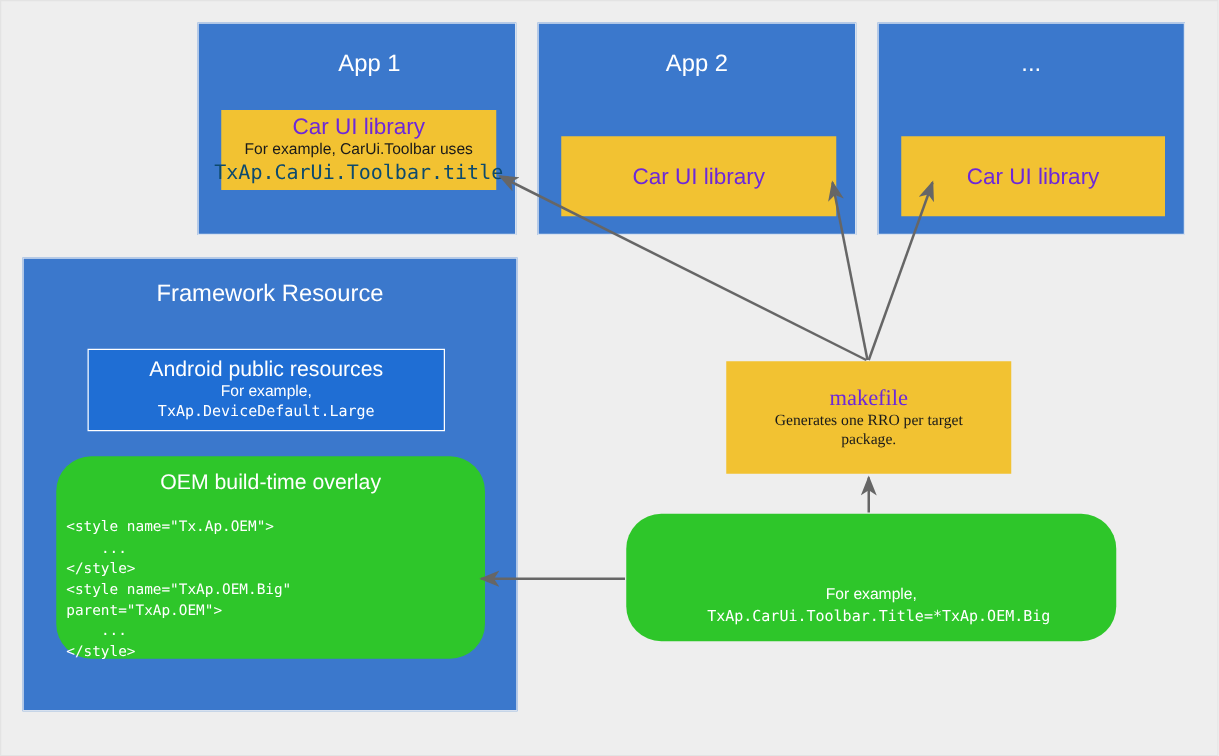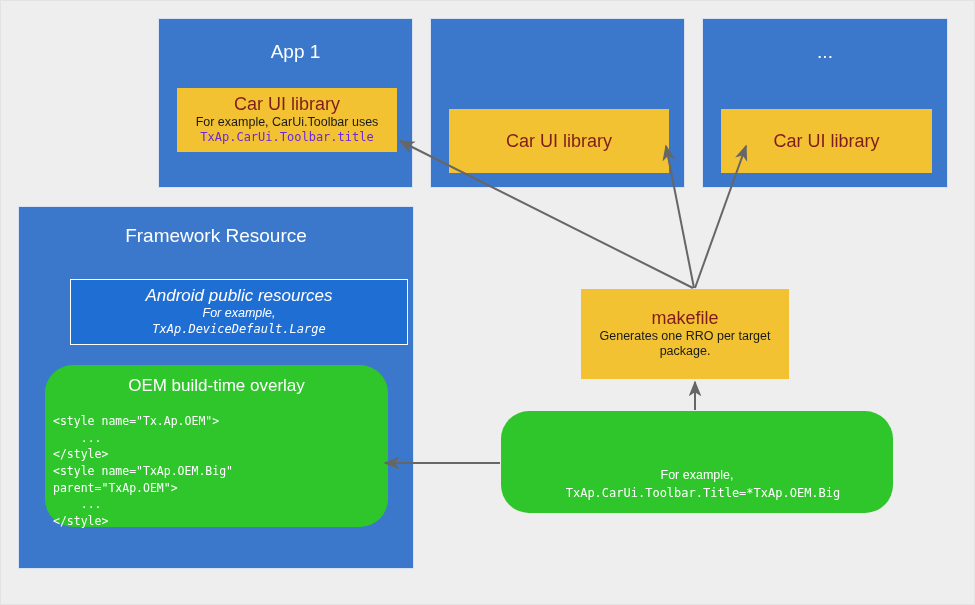--- a/index.html
+++ b/index.html
@@ -36,41 +36,41 @@
     background: #2ec62a;
     border-radius: 28px;
   }
   .title-white {
     color: #ffffff;
     font-size: 19px;
     text-align: center;
     line-height: 1.15;
   }
   .title-dark {
-    color: #7f1d1d;
+    color: #6d28d9;
     font-size: 19px;
     text-align: center;
     line-height: 1.15;
   }
   .sub-dark {
     color: #1a1a1a;
     font-size: 12.5px;
     text-align: center;
     line-height: 1.25;
   }
   .sub-white {
     color: #ffffff;
     font-size: 12.5px;
     text-align: center;
     line-height: 1.25;
   }
   .mono-dark {
-    color: #6d28d9;
+    color: #0c4a6e;
     font-family: "DejaVu Sans Mono", "Liberation Mono", monospace;
-    font-size: 12px;
+    font-size: 16px;
     text-align: center;
     line-height: 1.3;
   }
   .mono-white {
     color: #ffffff;
     font-family: "DejaVu Sans Mono", "Liberation Mono", monospace;
     font-size: 12px;
     text-align: center;
     line-height: 1.35;
   }
@@ -113,60 +113,61 @@
     <div class="box yellow" style="left:18px; top:69px; width:220px; height:64px;">
       <div class="center-stack">
         <div class="title-dark" style="font-size:18px;">Car UI library</div>
         <div class="sub-dark">For example, CarUi.Toolbar uses</div>
         <div class="mono-dark">TxAp.CarUi.Toolbar.title</div>
       </div>
     </div>
   </div>
 
   <div class="box blue-container" style="left:429px; top:17px; width:255px; height:170px;">
+    <div class="top-title title-white" style="top:22px;">App 2</div>
     <div class="box yellow" style="left:18px; top:90px; width:220px; height:64px;">
       <div class="center-stack">
         <div class="title-dark" style="font-size:18px;">Car UI library</div>
       </div>
     </div>
   </div>
 
   <div class="box blue-container" style="left:701px; top:17px; width:246px; height:170px;">
     <div class="top-title title-white" style="top:22px;">...</div>
     <div class="box yellow" style="left:18px; top:90px; width:211px; height:64px;">
       <div class="center-stack">
         <div class="title-dark" style="font-size:18px;">Car UI library</div>
       </div>
     </div>
   </div>
 
   <div class="box blue-container" style="left:17px; top:205px; width:396px; height:363px;">
     <div class="top-title title-white" style="top:18px;">Framework Resource</div>
 
-    <div class="box blue-inner" style="left:51px; top:72px; width:338px; height:66px;font-style:italic;">
+    <div class="box blue-inner" style="left:51px; top:72px; width:286px; height:66px;">
       <div class="center-stack">
         <div class="title-white" style="font-size:17px;">Android public resources</div>
         <div class="sub-white">For example,</div>
         <div class="mono-white">TxAp.DeviceDefault.Large</div>
       </div>
     </div>
 
     <div class="box green" style="left:26px; top:158px; width:343px; height:162px;">
       <div class="title-white" style="position:absolute; left:0; right:0; top:11px; font-size:17px;">OEM build-time overlay</div>
       <div class="code-white" style="position:absolute; left:8px; top:48px; right:8px;">&lt;style name="Tx.Ap.OEM"&gt;
     ...
 &lt;/style&gt;
 &lt;style name="TxAp.OEM.Big"
 parent="TxAp.OEM"&gt;
     ...
 &lt;/style&gt;</div>
     </div>
   </div>
 
-  <div class="box yellow" style="left:580px; top:288px; width:208px; height:90px;">
+  <div class="box yellow" style="left:580px; top:288px; width:228px; height:90px;font-family:Liberation Serif, serif;">
     <div class="center-stack">
       <div class="title-dark" style="font-size:18px;">makefile</div>
       <div class="sub-dark" style="max-width:190px;">Generates one RRO per target package.</div>
     </div>
   </div>
 
   <div class="box green" style="left:500px; top:410px; width:392px; height:102px;">
     <div class="sub-white" style="position:absolute; left:0; right:0; top:57px;">For example,</div>
     <div class="mono-white" style="position:absolute; left:0; right:0; top:74px;padding-left:12px;">TxAp.CarUi.Toolbar.Title=*TxAp.OEM.Big</div>
   </div>

